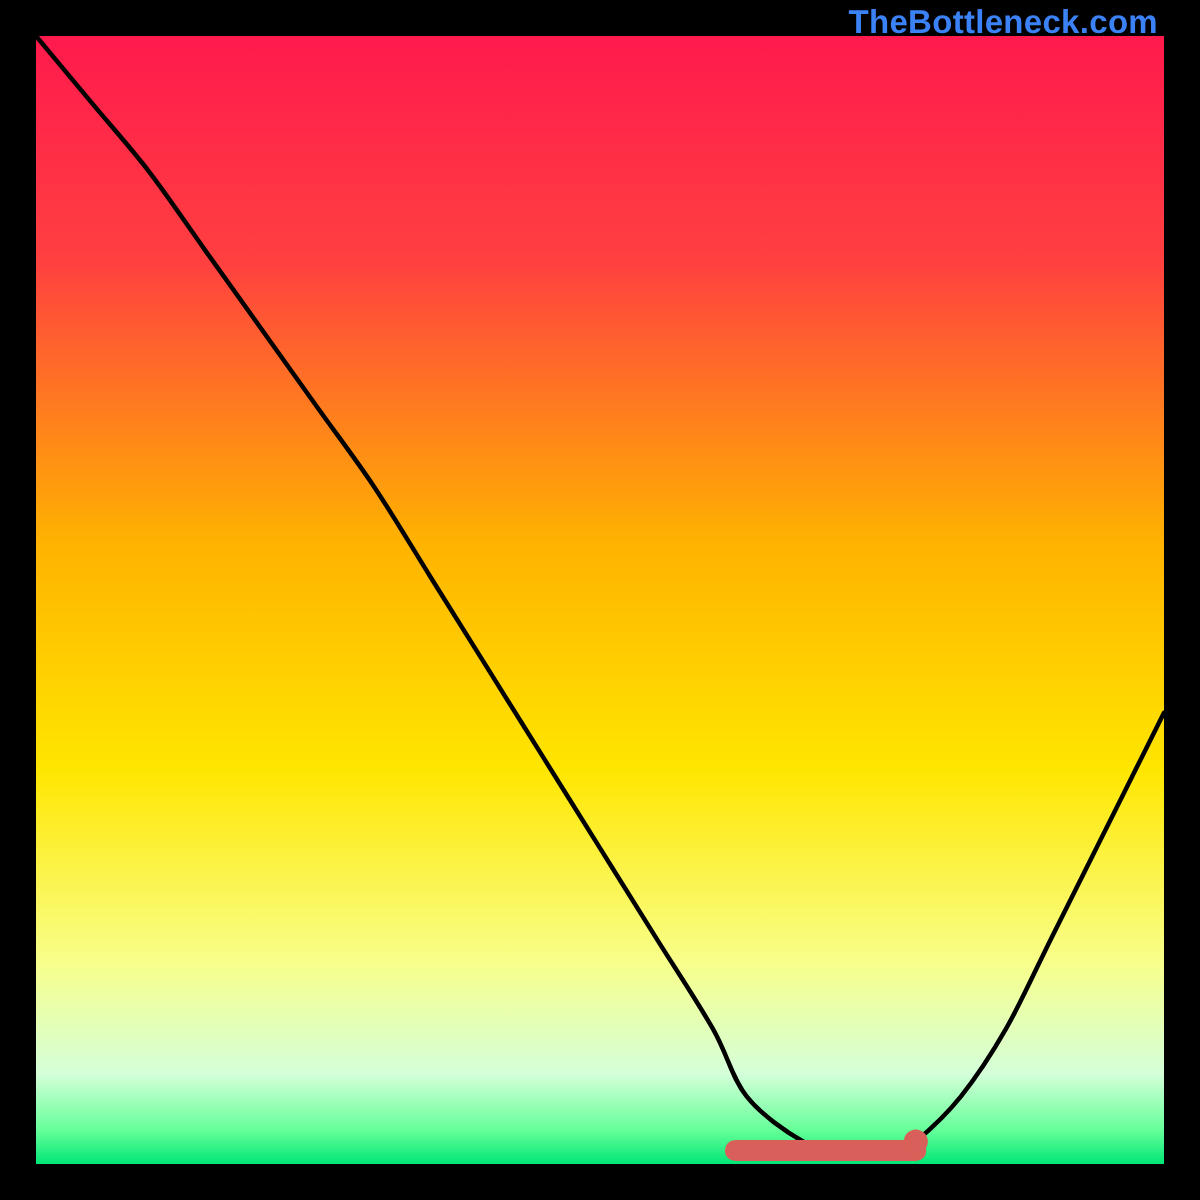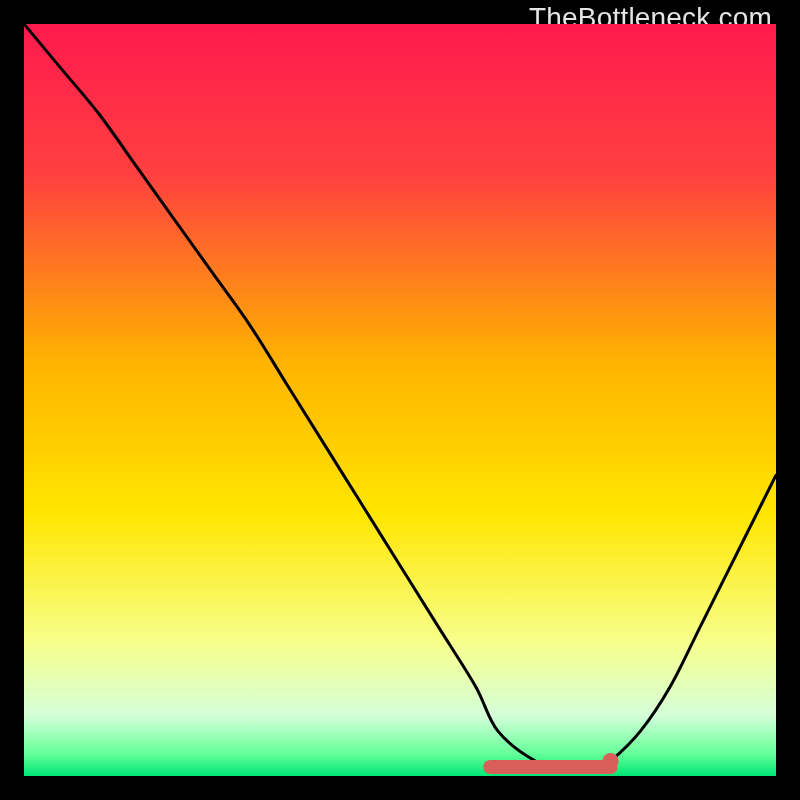--- a/index.html
+++ b/index.html
@@ -23,23 +23,23 @@
     position: absolute;
     left: 0;
     top: 0;
     width: 752px;
     height: 752px;
   }
   .watermark {
     position: absolute;
     top: 2px;
     right: 28px;
-    color: #e5e5e5;
-    font-size: 28px;
-    font-weight: 400;
+    color: #3b82f6;
+    font-size: 22px;
+    font-weight: 700;
     letter-spacing: 0.2px;
   }
   svg { display: block; }
 </style>
 </head>
 <body>
 
 <div class="watermark">TheBottleneck.com</div>
 
 <div class="frame">

